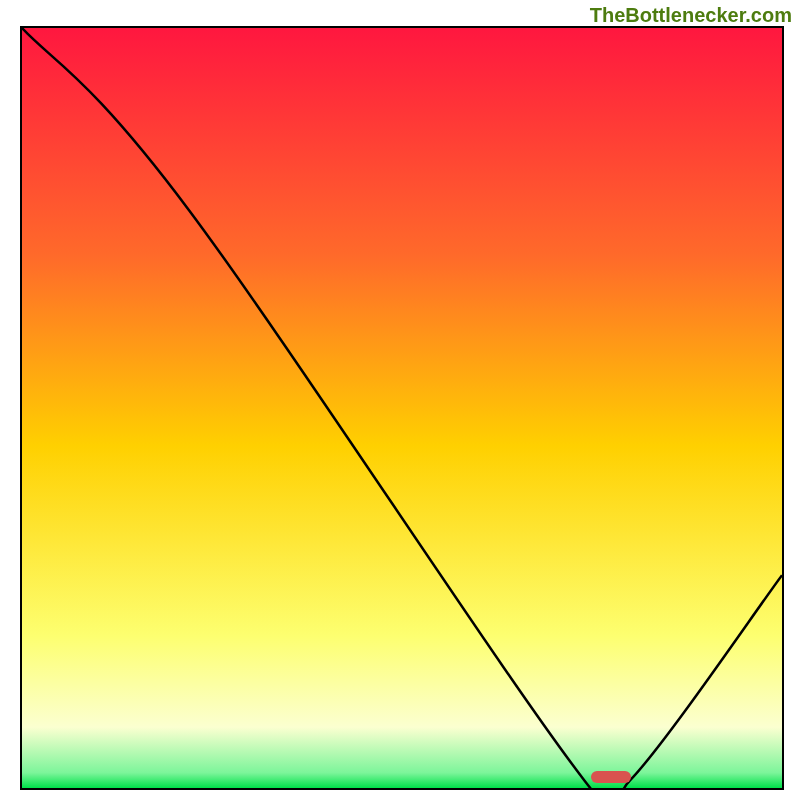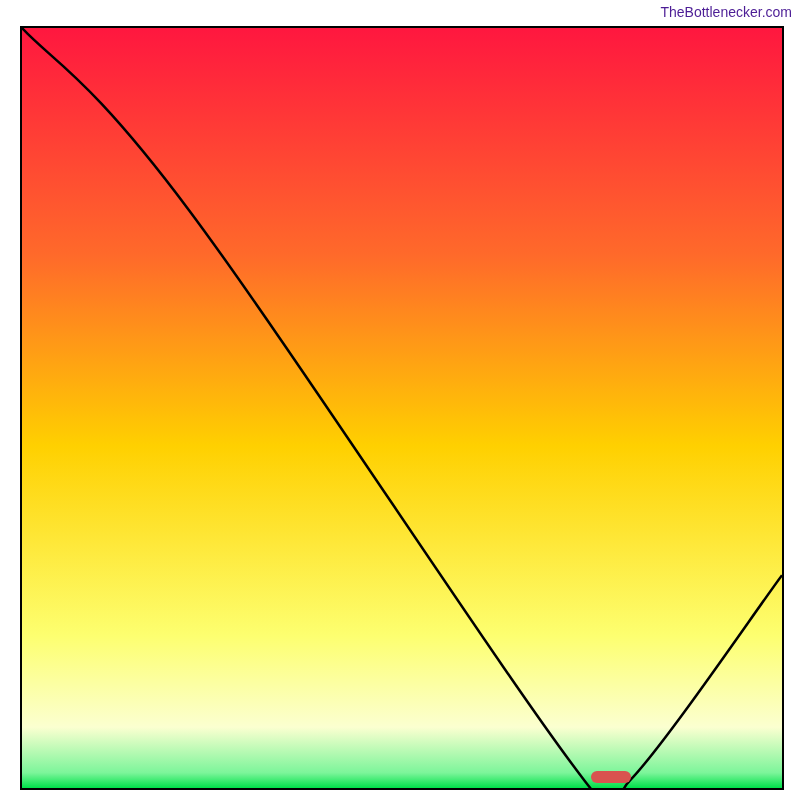--- a/index.html
+++ b/index.html
@@ -7,23 +7,23 @@
     padding: 0;
     width: 800px;
     height: 800px;
     font-family: Arial, sans-serif;
     background: #fff;
   }
   .watermark {
     position: absolute;
     top: 4px;
     right: 8px;
-    font-size: 14px;
-    font-weight: normal;
-    color: #4c1d95;
+    font-size: 20px;
+    font-weight: bold;
+    color: #4d7c0f;
     z-index: 10;
   }
   .chart-area {
     position: absolute;
     left: 20px;
     top: 26px;
     width: 760px;
     height: 760px;
     border: 2px solid #000;
   }

